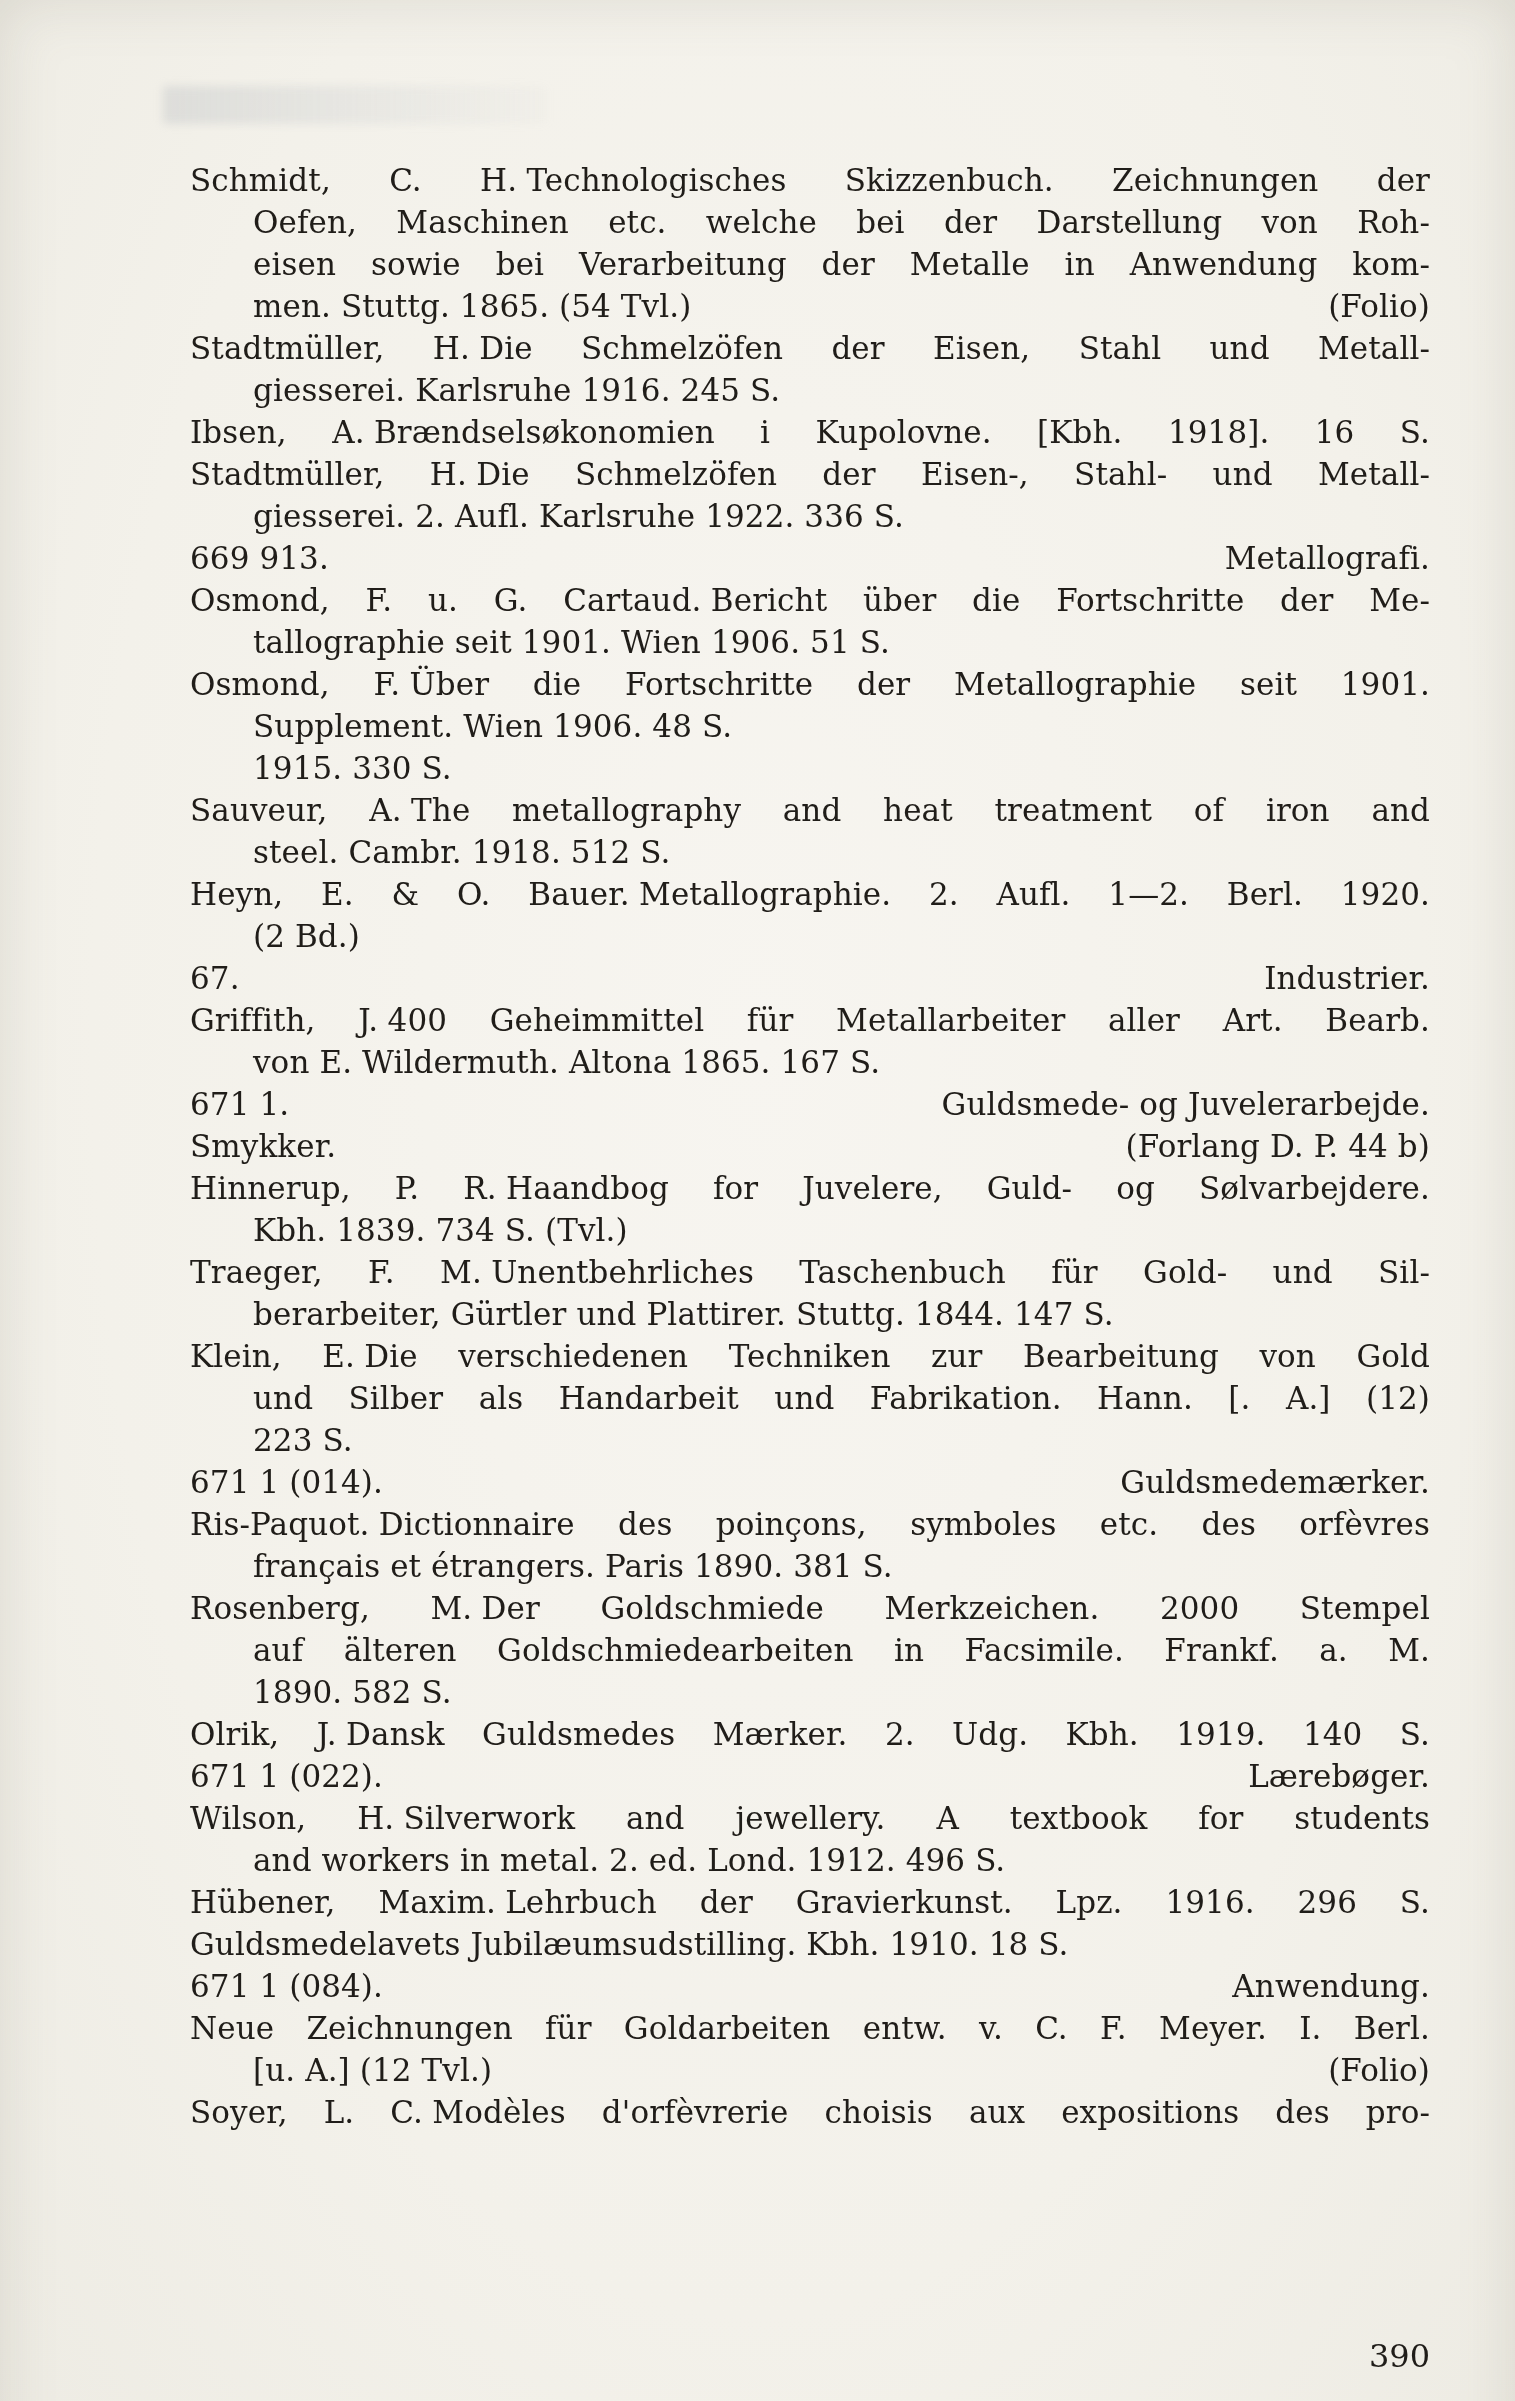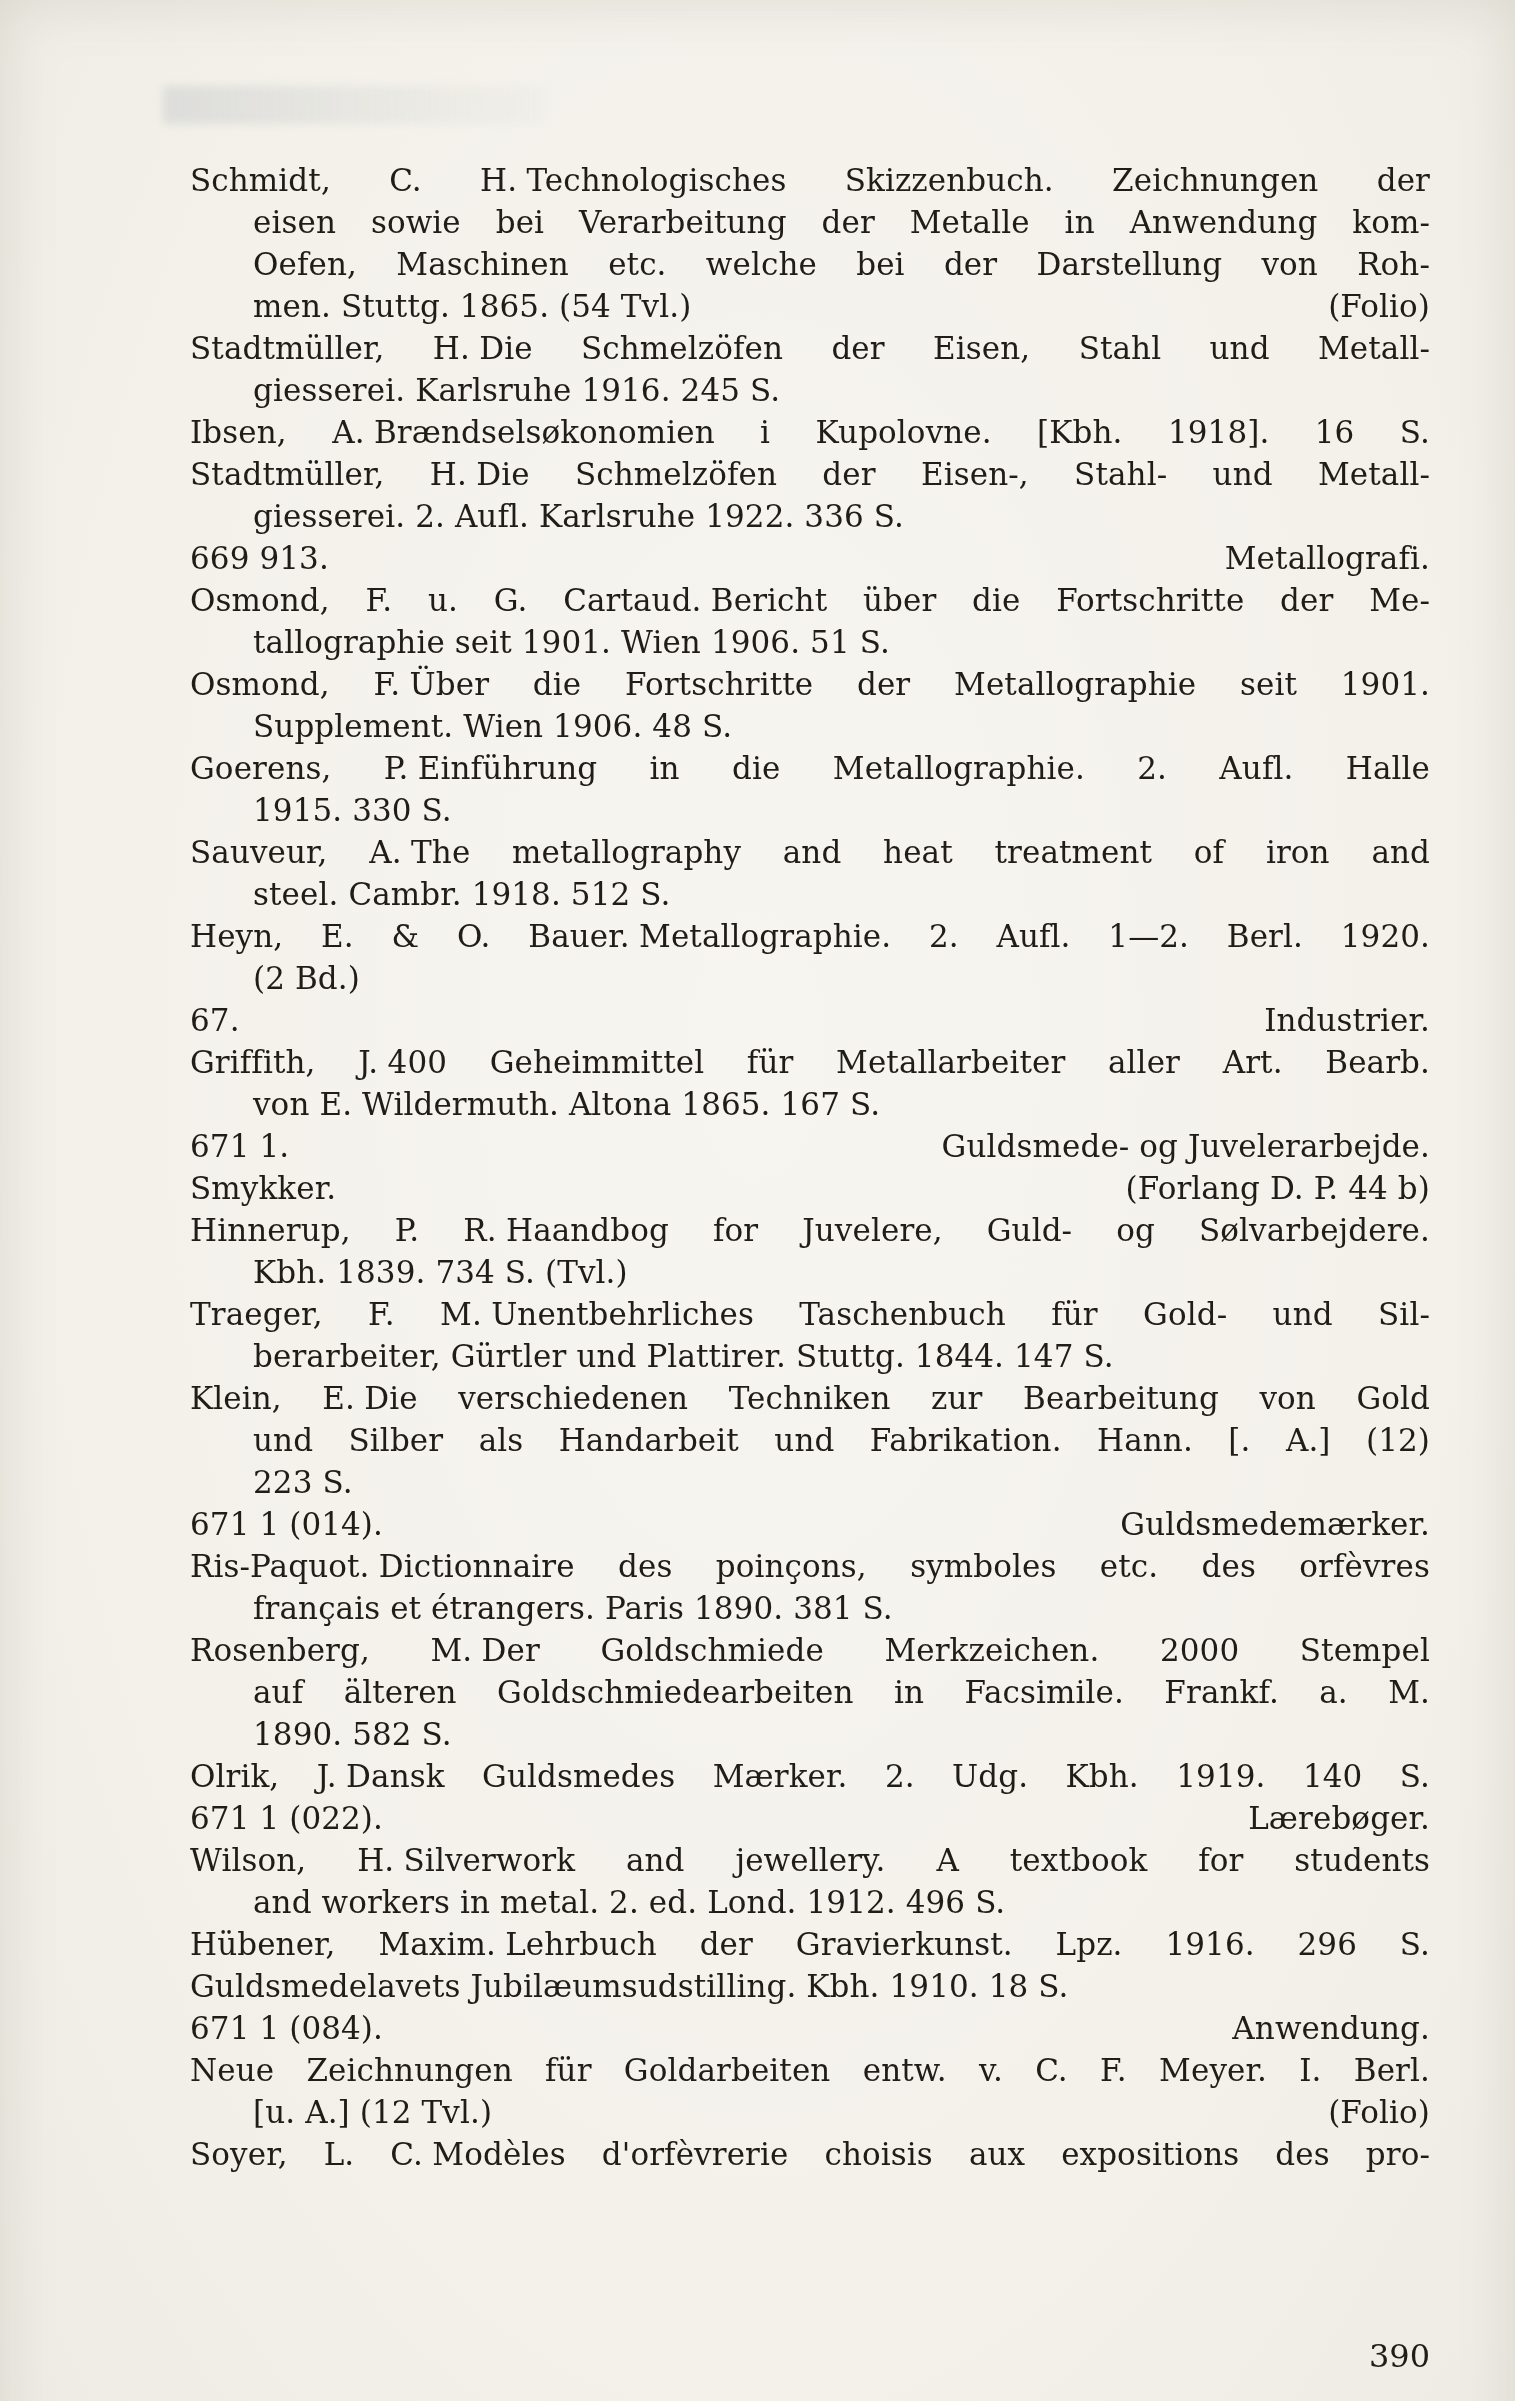--- a/index.html
+++ b/index.html
@@ -63,40 +63,39 @@
     line-height: 42px;
   }
 </style>
 </head>
 <body>
 
 <div class="page" style="color: rgb(32, 29, 25);">
   <div class="ghost-stamp"></div>
   <div class="text-block">
       <div class="line fill"><span class="left"><span class="b">Schmidt, C. H.</span><span>Technologisches Skizzenbuch. Zeichnungen der</span></span></div>
+      <div class="line ind fill"><span class="left"><span>Oefen, Maschinen etc. welche bei der Darstellung von Roh-</span></span></div>
       <div class="line ind fill"><span class="left"><span>eisen sowie bei Verarbeitung der Metalle in Anwendung kom-</span></span></div>
-      <div class="line ind fill"><span class="left"><span>Oefen, Maschinen etc. welche bei der Darstellung von Roh-</span></span></div>
       <div class="line ind split">
         <span class="left"><span>men. Stuttg. 1865. (54 Tvl.)</span></span>
         <span class="right">(Folio)</span>
       </div>
       <div class="line fill"><span class="left"><span class="b">Stadtmüller, H.</span><span>Die Schmelzöfen der Eisen, Stahl und Metall-</span></span></div>
       <div class="line ind"><span class="left"><span>giesserei. Karlsruhe 1916. 245 S.</span></span></div>
       <div class="line fill"><span class="left"><span class="b">Ibsen, A.</span><span>Brændselsøkonomien i Kupolovne. [Kbh. 1918]. 16 S.</span></span></div>
       <div class="line fill"><span class="left"><span class="b">Stadtmüller, H.</span><span>Die Schmelzöfen der Eisen-, Stahl- und Metall-</span></span></div>
       <div class="line ind"><span class="left"><span>giesserei. 2. Aufl. Karlsruhe 1922. 336 S.</span></span></div>
       <div class="line split">
         <span class="left"><span class="b">669 913.</span></span>
         <span class="right b">Metallografi.</span>
       </div>
       <div class="line fill"><span class="left"><span class="b">Osmond, F. u. G. Cartaud.</span><span>Bericht über die Fortschritte der Me-</span></span></div>
       <div class="line ind"><span class="left"><span>tallographie seit 1901. Wien 1906. 51 S.</span></span></div>
       <div class="line fill"><span class="left"><span class="b">Osmond, F.</span><span>Über die Fortschritte der Metallographie seit 1901.</span></span></div>
       <div class="line ind"><span class="left"><span>Supplement. Wien 1906. 48 S.</span></span></div>
-      <div class="line fill"><span class="left"><span class="b">Goerens, P.</span><span>Einführung in die Metallographie. 2. Aufl. Halle</span></span></div>
       <div class="line ind"><span class="left"><span>1915. 330 S.</span></span></div>
       <div class="line fill"><span class="left"><span class="b">Sauveur, A.</span><span>The metallography and heat treatment of iron and</span></span></div>
       <div class="line ind"><span class="left"><span>steel. Cambr. 1918. 512 S.</span></span></div>
       <div class="line fill"><span class="left"><span class="b">Heyn, E. &amp; O. Bauer.</span><span>Metallographie. 2. Aufl. 1—2. Berl. 1920.</span></span></div>
       <div class="line ind"><span class="left"><span>(2 Bd.)</span></span></div>
       <div class="line split">
         <span class="left"><span class="b">67.</span></span>
         <span class="right b">Industrier.</span>
       </div>
       <div class="line fill"><span class="left"><span class="b">Griffith, J.</span><span>400 Geheimmittel für Metallarbeiter aller Art. Bearb.</span></span></div>

